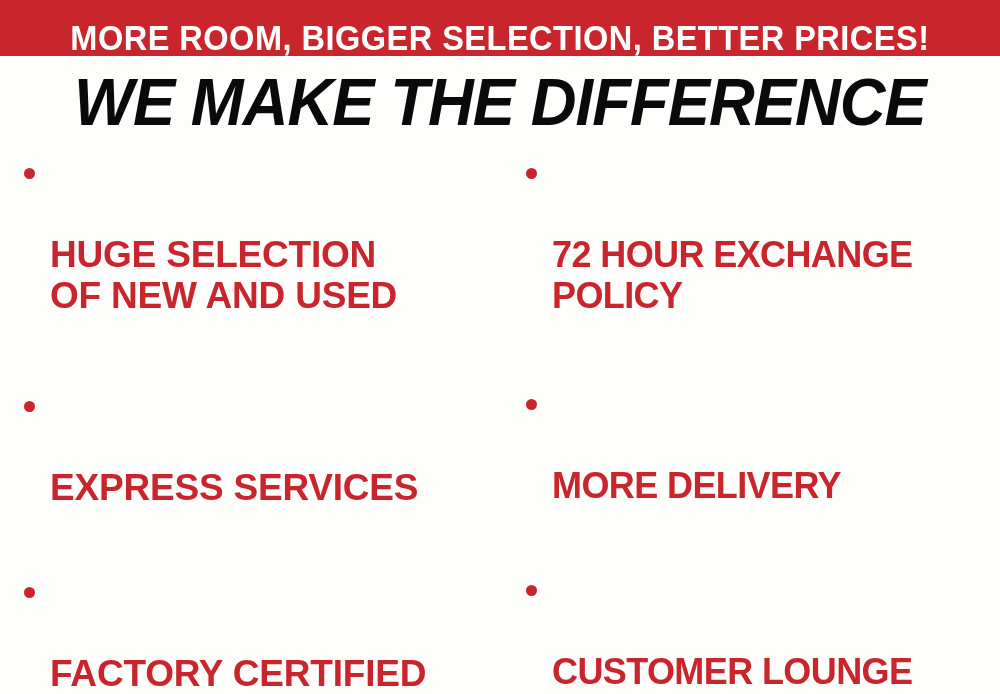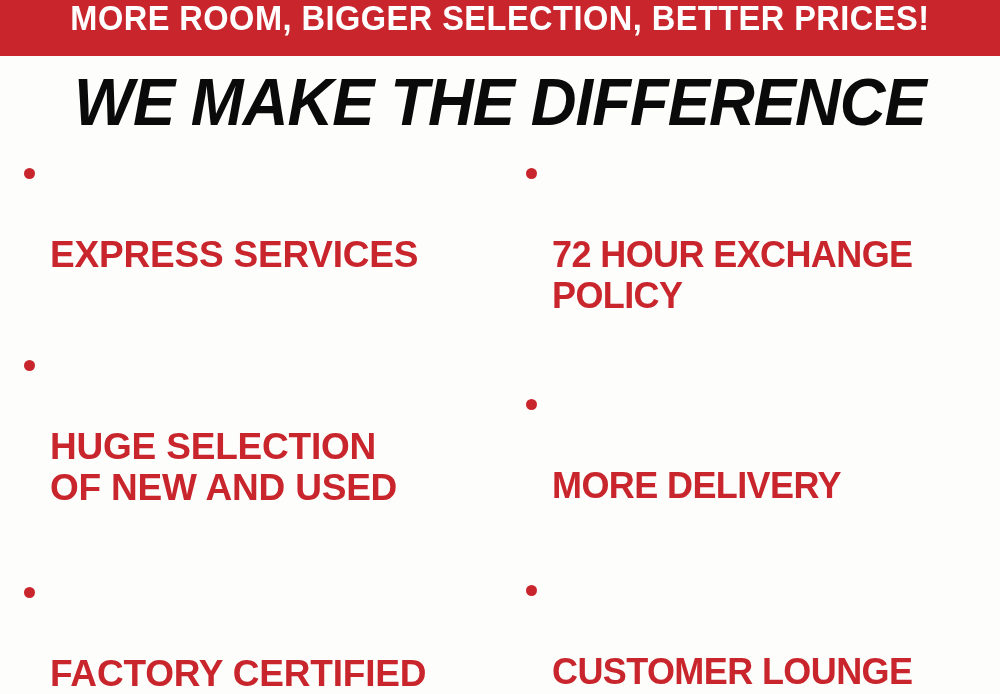--- a/index.html
+++ b/index.html
@@ -24,21 +24,21 @@
 
   
   .banner {
     position: absolute;
     left: 0;
     top: 0;
     width: 1000px;
     height: 56px;
     background: #c9252c;
     display: flex;
-    align-items: flex-start;
+    align-items: flex-end;
     justify-content: center;
   }
   .banner-text {
     color: #ffffff;
     font-family: "Liberation Sans", sans-serif;
     font-weight: bold;
     font-size: 35px;
     line-height: 36px;
     letter-spacing: 0.5px;
     transform: scaleX(0.93);
@@ -134,26 +134,26 @@
     <div class="banner-text">MORE ROOM, BIGGER SELECTION, BETTER PRICES!</div>
   </div>
 
   <div class="headline">WE MAKE THE DIFFERENCE</div>
 
   <div class="columns">
 
     <div class="col col-left">
       <div class="bullet-item">
         <span class="dot"></span>
-        <span class="bullet-text">EXPRESS SERVICES</span>
+        <span class="bullet-text">HUGE SELECTION
+OF NEW AND USED</span>
       </div>
       <div class="bullet-item">
         <span class="dot"></span>
-        <span class="bullet-text">HUGE SELECTION
-OF NEW AND USED</span>
+        <span class="bullet-text">EXPRESS SERVICES</span>
       </div>
       <div class="bullet-item">
         <span class="dot"></span>
         <span class="bullet-text">FACTORY CERTIFIED
 TECHNICIANS</span>
       </div>
 
     </div>
 
     <div class="col col-right">

